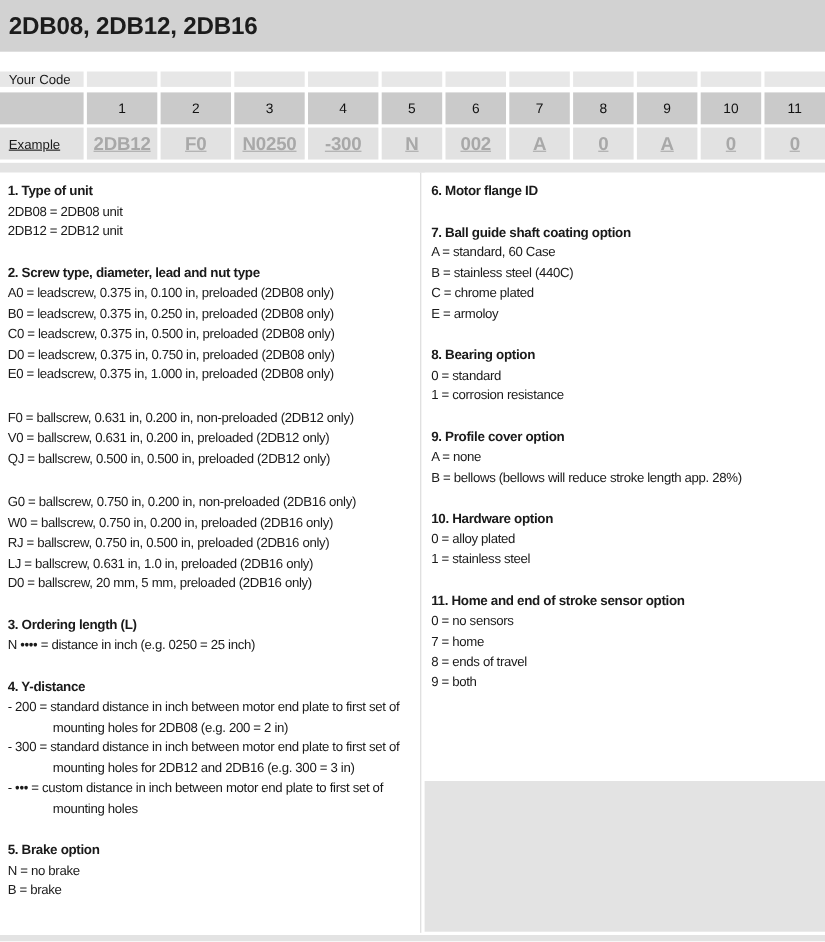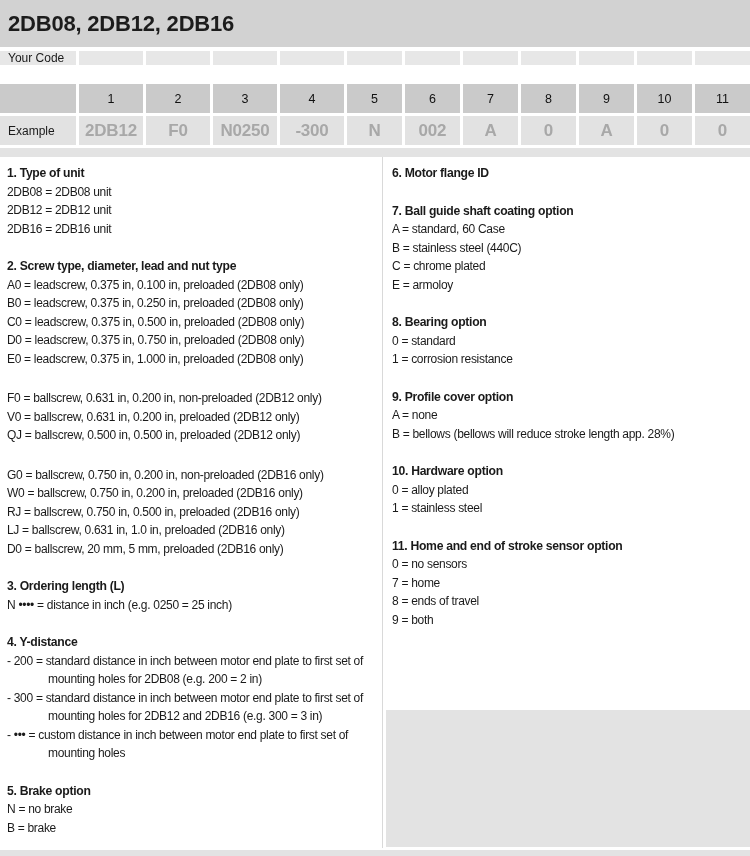--- a/index.html
+++ b/index.html
@@ -26,33 +26,33 @@
     position:absolute;left:0;top:0;width:750px;height:47px;
     background:var(--title-bar);display:flex;align-items:center;
   }
   .titlebar h1{
     margin:0;padding-left:8px;font-size:22px;font-weight:700;
     letter-spacing:-0.2px;color:#1c1c1c;
   }
 
   
   .trow{position:absolute;left:0;width:750px;display:flex;gap:3px;}
-  #row-yourcode{top:51px;height:14px;}
+  #row-yourcode{top:65px;height:14px;}
   #row-positions{top:84px;height:29px;}
   #row-example{top:116px;height:29px;}
   .cell{
     display:flex;align-items:center;justify-content:center;
     box-sizing:border-box;flex:0 0 auto;
   }
   .cell.label{width:76px;justify-content:flex-start;padding-left:8px;font-size:12px;}
   .cell.w{width:64px;}
   .cell.n{width:55px;}
   #row-yourcode .cell{background:var(--row-light);}
   #row-positions .cell{background:var(--row-dark);font-size:12.5px;color:#111;}
-  #row-example .cell{background:var(--row-example);}
+  #row-example .cell{background:var(--row-example);text-decoration:underline;}
   #row-example .cell.value{
     font-size:17px;font-weight:700;color:var(--example-text);letter-spacing:-0.2px;
   }
   #row-example .cell.label{font-size:12px;font-weight:400;color:var(--text);}
 
   
   .content{position:absolute;left:0;top:148px;width:666px;height:708px;background:#fff;}
   .gray-band{position:absolute;left:0;top:0;width:750px;height:9px;background:var(--page-gray);}
   .col{box-sizing:border-box;font-size:12px;letter-spacing:-0.3px;line-height:18.5px;}
   .col-left{
@@ -131,21 +131,20 @@
     </div>
 
   <div class="content">
     <div class="gray-band"></div>
     <div class="col col-left" id="col-left">
         <section class="sec">
           <h2>1. Type of unit</h2>
           <div class="group">
             <div class="item">2DB08 = 2DB08 unit</div>
             <div class="item">2DB12 = 2DB12 unit</div>
-            <div class="item">2DB16 = 2DB16 unit</div>
           </div>
         </section>
         <section class="sec">
           <h2>2. Screw type, diameter, lead and nut type</h2>
           <div class="group">
             <div class="item">A0 = leadscrew, 0.375 in, 0.100 in, preloaded (2DB08 only)</div>
             <div class="item">B0 = leadscrew, 0.375 in, 0.250 in, preloaded (2DB08 only)</div>
             <div class="item">C0 = leadscrew, 0.375 in, 0.500 in, preloaded (2DB08 only)</div>
             <div class="item">D0 = leadscrew, 0.375 in, 0.750 in, preloaded (2DB08 only)</div>
             <div class="item">E0 = leadscrew, 0.375 in, 1.000 in, preloaded (2DB08 only)</div>

